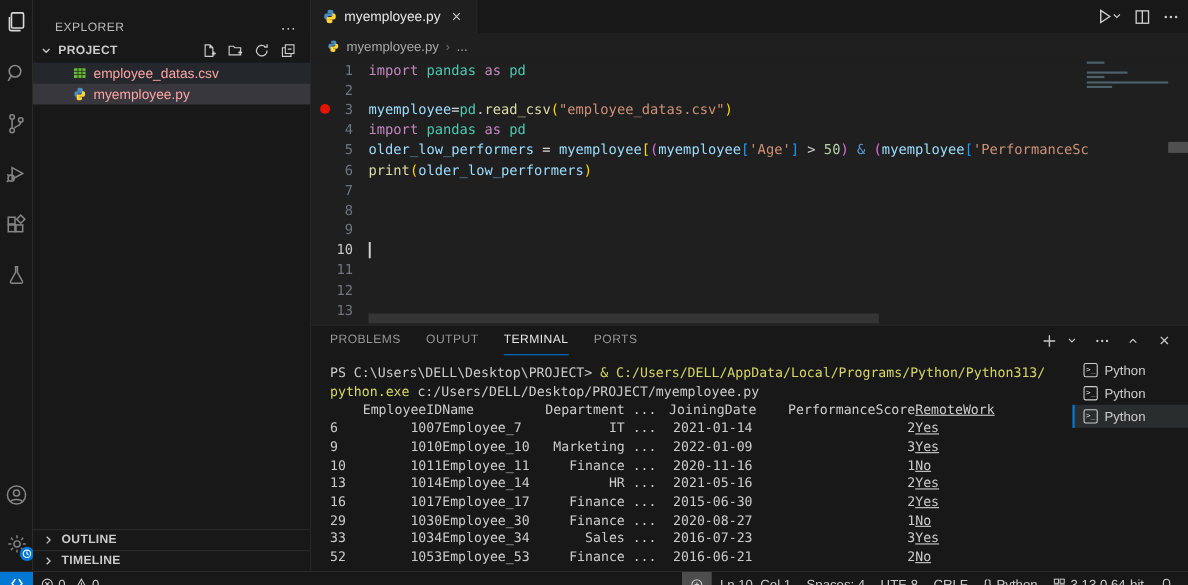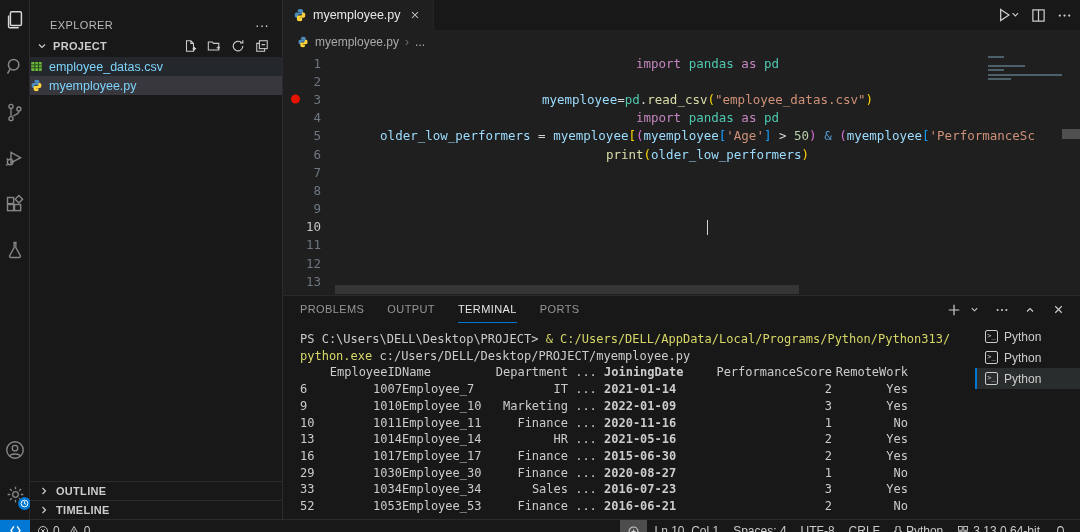--- a/index.html
+++ b/index.html
@@ -20,21 +20,21 @@
   
   .sidebar { position:absolute; left:30px; top:0; width:253px; height:519px;
     background:#181818; border-right:1px solid #2b2b2b; color:#cccccc; }
   .sb-header { height:35px; display:flex; align-items:center; justify-content:space-between; padding:15px 12px 0 20px; }
   .sb-title { font-size:11px; color:#bbbbbb; letter-spacing:0.4px; }
   .sb-section { height:22px; display:flex; align-items:center; padding:0 4px; cursor:pointer; }
   .sb-section-label { font-size:11px; font-weight:bold; color:#cccccc; margin-left:3px; flex:1; letter-spacing:0.3px;}
   .sb-actions { display:flex; gap:8px; margin-right:8px; }
   .sb-actions .icon-btn { color:#cccccc; }
   .icon-btn { width:16px; height:16px; display:flex; align-items:center; justify-content:center; cursor:pointer; color:#cccccc; }
-  .file-row { height:19px; display:flex; align-items:center; gap:6px; font-size:12.5px; color:#7dd3fc; cursor:pointer; }
+  .file-row { height:19px; display:flex; align-items:center; padding-left:36px; gap:6px; font-size:12.5px; color:#fca5a5; cursor:pointer; }
   .file-row.row-alt { background:#24282c; }
   .file-row.selected { background:#37373d; }
   .sb-bottom { position:absolute; left:0; bottom:0; width:100%; }
   .sb-collapsed { height:19px; border-top:1px solid #2b2b2b; display:flex; align-items:center; padding-left:6px; gap:4px;
     font-size:11px; font-weight:bold; color:#cccccc; cursor:pointer; letter-spacing:0.3px; }
 
   
   .main { position:absolute; left:283px; top:0; width:797px; height:519px; }
   .tabbar { position:absolute; left:0; top:0; width:100%; height:30px; background:#181818; display:flex; }
   .tab { height:30px; background:#1f1f1f; display:flex; align-items:center; padding:0 10px; gap:6px;
@@ -46,21 +46,21 @@
   .crumb-sep { color:#6e6e6e; }
 
   .editor { position:absolute; left:0; top:54px; width:100%; height:241px; background:#1f1f1f; overflow:hidden; }
   .code-line { position:relative; height:18.2px; display:flex; align-items:center;
     font-family:"DejaVu Sans Mono", monospace; font-size:12.5px; white-space:pre; }
   .gutter { width:52px; flex:0 0 52px; display:flex; align-items:center; justify-content:flex-end;
     padding-right:14px; color:#6e7681; font-size:12.5px; position:relative; cursor:pointer; }
   .code-line.current .gutter { color:#c6c6c6; }
   .bp-dot { position:absolute; left:8px; top:50%; transform:translateY(-50%); width:9px; height:9px;
     border-radius:50%; background:#e51400; }
-  .code-text { flex:1; overflow:hidden; white-space:pre;text-align:center; }
+  .code-text { flex:1; overflow:hidden; white-space:pre; }
   .cursor-bar { display:inline-block; width:1.5px; height:15px; background:#d4d4d4; vertical-align:middle; }
   .tk-kw{color:#c586c0}.tk-mod{color:#4ec9b0}.tk-var{color:#9cdcfe}.tk-fn{color:#dcdcaa}
   .tk-str{color:#ce9178}.tk-num{color:#b5cea8}.tk-op{color:#d4d4d4}
   .tk-b1{color:#ffd700}.tk-b2{color:#da70d6}.tk-b3{color:#179fff}
   .tk-plain{color:#cccccc}.tk-yellow{color:#d7d766}.tk-blue{color:#569cd6}
 
   .minimap { position:absolute; right:10px; top:2px; width:82px; height:230px; }
   .mm-line { height:2px; margin-bottom:2.4px; background:#5f7e8a; opacity:0.7; }
   .vscroll-thumb { position:absolute; right:0; top:75px; width:18px; height:10px; background:#4f4f4f; }
   .hscroll { position:absolute; left:52px; bottom:1px; right:100px; height:9px; }
@@ -73,22 +73,22 @@
     display:flex; align-items:center; cursor:pointer; border-bottom:1px solid transparent; }
   .panel-tab.active { color:#e7e7e7; border-bottom:1px solid #0078d4; }
   .panel-actions { position:absolute; right:14px; top:0; height:27px; display:flex; align-items:center; gap:12px; color:#cccccc; }
 
   .terminal { position:absolute; left:0; top:35px; width:675px; bottom:0; padding-left:17px;
     font-family:"DejaVu Sans Mono", monospace; font-size:12px; line-height:16.7px; color:#cccccc; overflow:hidden; cursor:text; }
   .t-line { white-space:pre; }
   .t-table-row { display:flex; white-space:pre; }
   .tc { flex:0 0 auto; }
   .c0{width:24px; text-align:left;} .c1{width:78px; text-align:right;} .c2{width:86px; text-align:left;}
-  .c3{width:80px; text-align:right;} .c4{width:36px; text-align:center;} .c5{width:88px; text-align:left;font-weight:bold;}
-  .c6{width:140px; text-align:right;} .c7{width:76px; text-align:right;}
+  .c3{width:80px; text-align:right;} .c4{width:36px; text-align:center;} .c5{width:88px; text-align:center;}
+  .c6{width:140px; text-align:right;} .c7{width:76px; text-align:left;text-decoration:underline;}
   .term-list { position:absolute; left:692px; top:30px; width:105px; }
   .term-item { height:21px; display:flex; align-items:center; gap:6px; padding-left:8px;
     font-size:12px; color:#cccccc; cursor:pointer; border-left:2px solid transparent; }
   .term-item.selected { background:#2a2d2e; border-left:2px solid #0078d4; }
   .term-glyph { width:13px; height:13px; border:1px solid #cccccc; border-radius:2px;
     font-size:7px; line-height:11px; text-align:center; font-family:"DejaVu Sans Mono",monospace; }
 
   
   .status-bar { position:absolute; left:0; top:519px; width:1080px; height:22px; background:#181818;
     border-top:1px solid #2b2b2b; display:flex; align-items:center; color:#cccccc; font-size:12px; }

